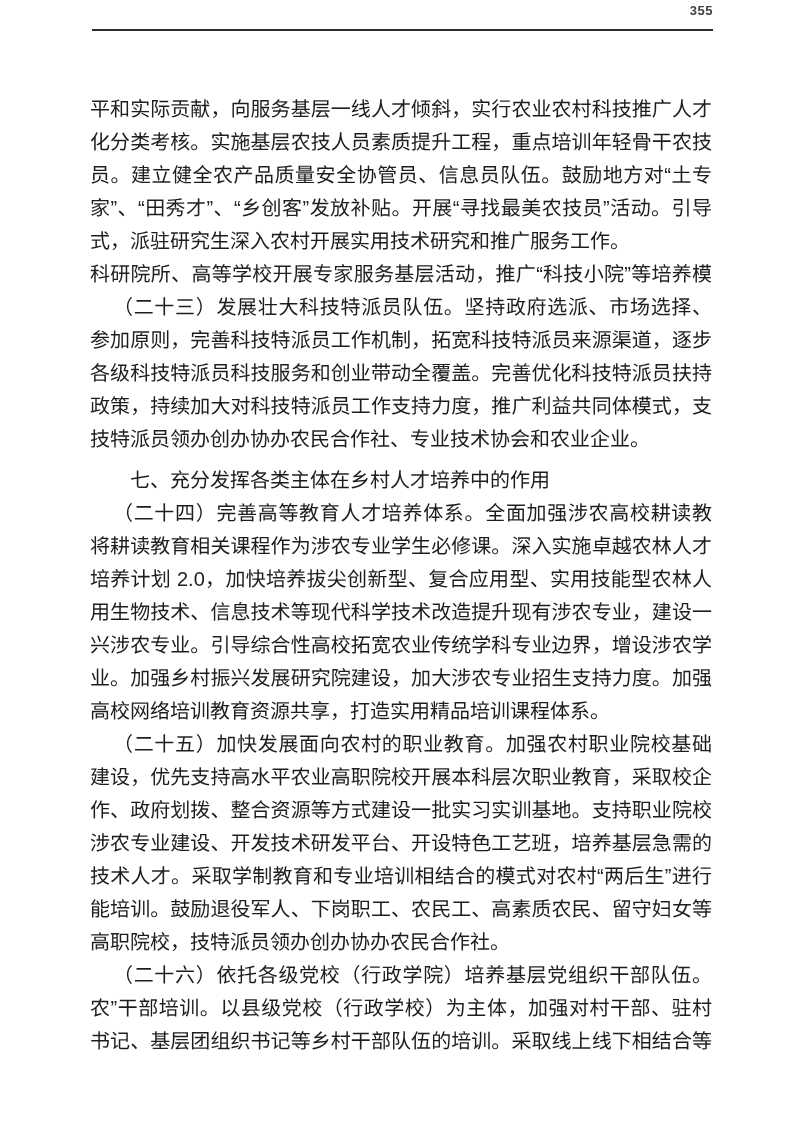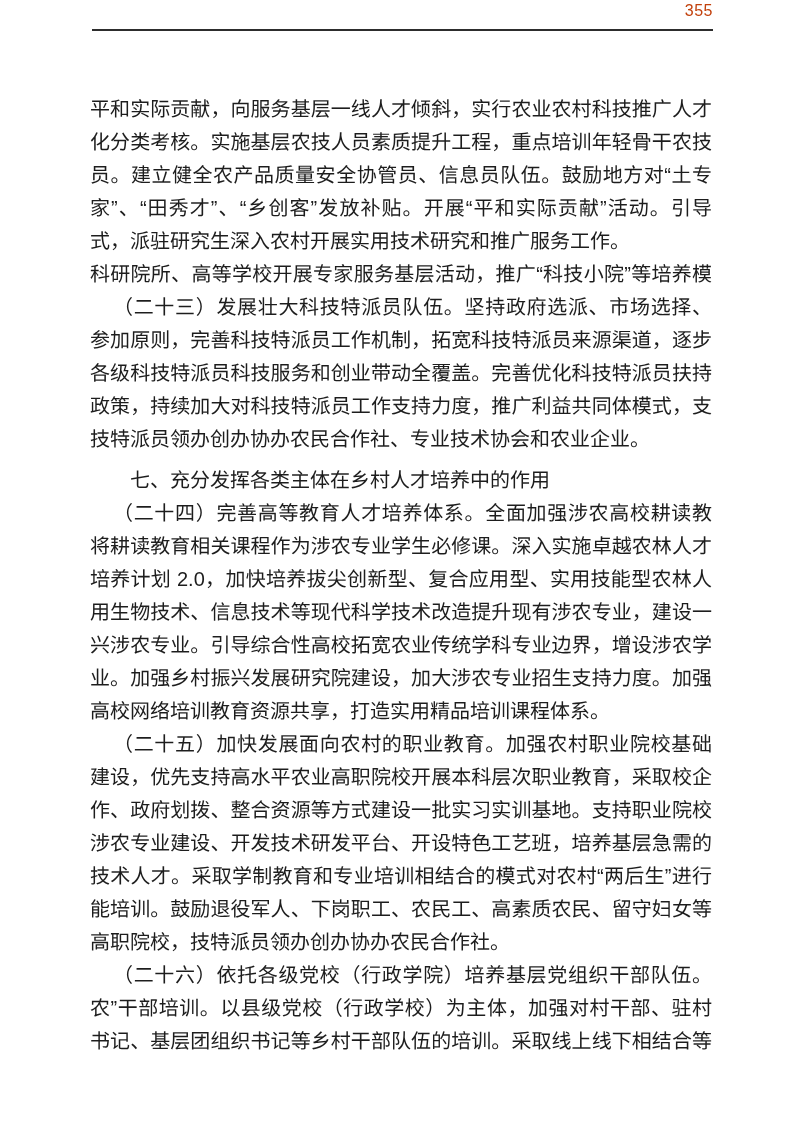--- a/index.html
+++ b/index.html
@@ -12,24 +12,25 @@
     width: 793px;
     height: 1122px;
     overflow: hidden;
     font-family: "Liberation Sans", "DejaVu Sans", sans-serif;
     color: #1d1d1d;
   }
   .page-number {
     position: absolute;
     top: 1px;
     right: 80px;
-    font-size: 16px;
+    font-size: 13px;
     line-height: 19px;
     letter-spacing: 0.5px;
-    color: #c2410c;
+    color: #404040;
+    font-weight: bold;
   }
   .header-rule {
     position: absolute;
     top: 29px;
     left: 92px;
     width: 621px;
     height: 2px;
     background: #2d2d2d;
   }
   .document-body {
@@ -62,21 +63,21 @@
 
 <div class="page-number">355</div>
 
 <div class="header-rule"></div>
 
 <div class="document-body">
     <div class="paragraph continuation">
       <div class="line">平和实际贡献，向服务基层一线人才倾斜，实行农业农村科技推广人才差异</div>
       <div class="line">化分类考核。实施基层农技人员素质提升工程，重点培训年轻骨干农技人</div>
       <div class="line">员。建立健全农产品质量安全协管员、信息员队伍。鼓励地方对“土专</div>
-      <div class="line">家”、“田秀才”、“乡创客”发放补贴。开展“平和实际贡献”活动。引导</div>
+      <div class="line">家”、“田秀才”、“乡创客”发放补贴。开展“寻找最美农技员”活动。引导</div>
       <div class="line flush">式，派驻研究生深入农村开展实用技术研究和推广服务工作。</div>
       <div class="line">科研院所、高等学校开展专家服务基层活动，推广“科技小院”等培养模</div>
     </div>
     <div class="paragraph item">
       <div class="line">（二十三）发展壮大科技特派员队伍。坚持政府选派、市场选择、志愿</div>
       <div class="line">参加原则，完善科技特派员工作机制，拓宽科技特派员来源渠道，逐步实现</div>
       <div class="line">各级科技特派员科技服务和创业带动全覆盖。完善优化科技特派员扶持激励</div>
       <div class="line">政策，持续加大对科技特派员工作支持力度，推广利益共同体模式，支持科</div>
       <div class="line flush">技特派员领办创办协办农民合作社、专业技术协会和农业企业。</div>
     </div>

